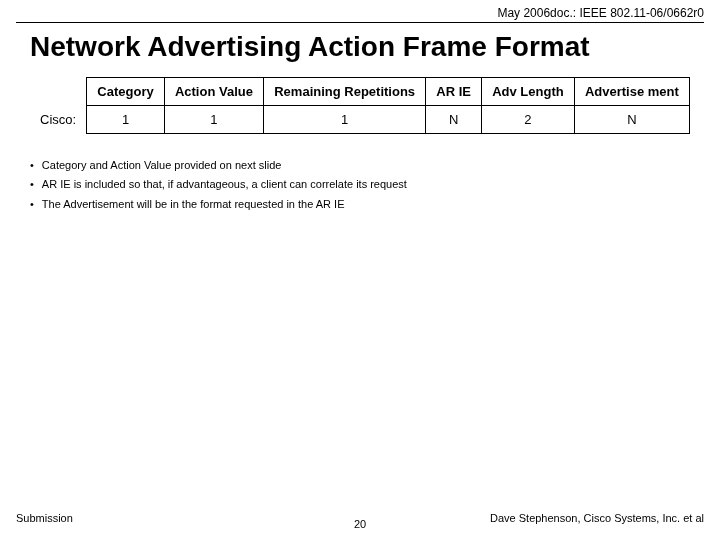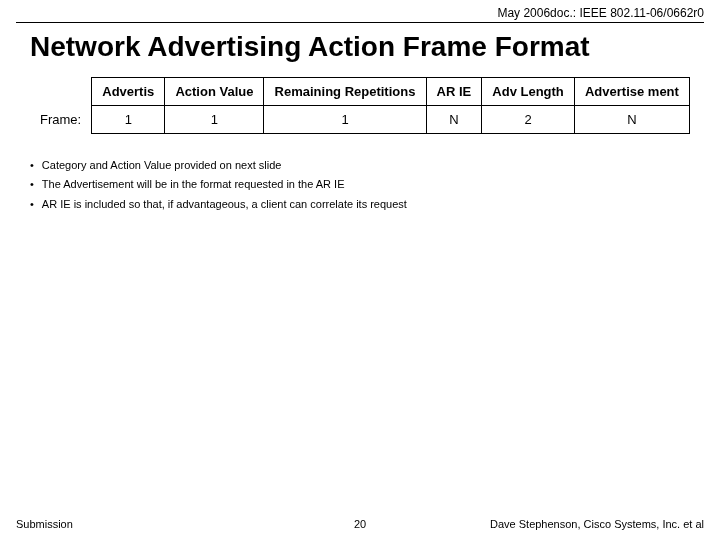--- a/index.html
+++ b/index.html
@@ -76,21 +76,21 @@
     }
 
     .bullet-section ul li::before {
       content: "•";
       margin-right: 8px;
       flex-shrink: 0;
     }
 
     .footer-bar {
       position: absolute;
-      bottom: 10px;
+      bottom: 16px;
       left: 0;
       right: 0;
       display: flex;
       justify-content: space-between;
       padding: 0 16px;
       font-size: 11px;
       color: #000;
     }
 
     .footer-center {
@@ -113,52 +113,52 @@
 
 <div class="page-title-section">
   <h1>Network Advertising Action Frame Format</h1>
 </div>
 
 <div class="table-section">
   <table>
     <thead>
       <tr>
         <th style="border:none;"></th>
-        <th>Advertis</th>
+        <th>Category</th>
         <th>Action Value</th>
         <th>Remaining Repetitions</th>
         <th>AR IE</th>
         <th>Adv Length</th>
         <th>Advertise ment</th>
       </tr>
     </thead>
     <tbody>
       <tr>
-        <td class="octets-label">Frame:</td>
+        <td class="octets-label">Cisco:</td>
         <td>1</td>
         <td>1</td>
         <td>1</td>
         <td>N</td>
         <td>2</td>
         <td>N</td>
       </tr>
     </tbody>
   </table>
 </div>
 
 <div class="bullet-section">
   <ul>
     <li>
       <span>Category and Action Value provided on next slide</span>
     </li>
     <li>
-      <span>The Advertisement will be in the format requested in the AR IE</span>
+      <span>AR IE is included so that, if advantageous, a client can correlate its request</span>
     </li>
     <li>
-      <span>AR IE is included so that, if advantageous, a client can correlate its request</span>
+      <span>The Advertisement will be in the format requested in the AR IE</span>
     </li>
   </ul>
 </div>
 
 <div class="footer-bar">
   <span>Submission</span>
   <span>Dave Stephenson, Cisco Systems, Inc. et al</span>
 </div>
 <div class="footer-center">
   <span>20</span>

